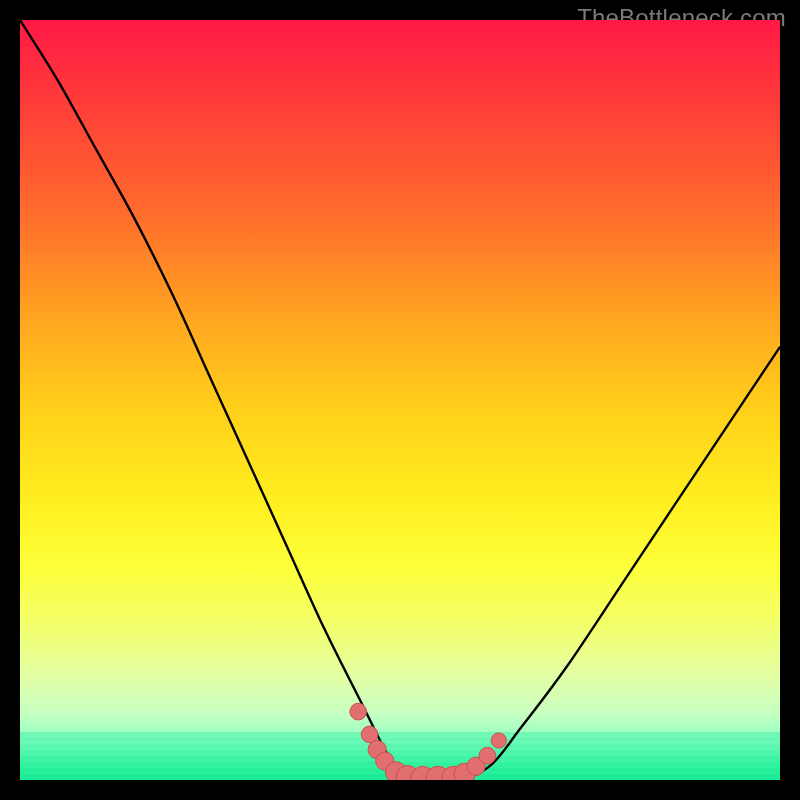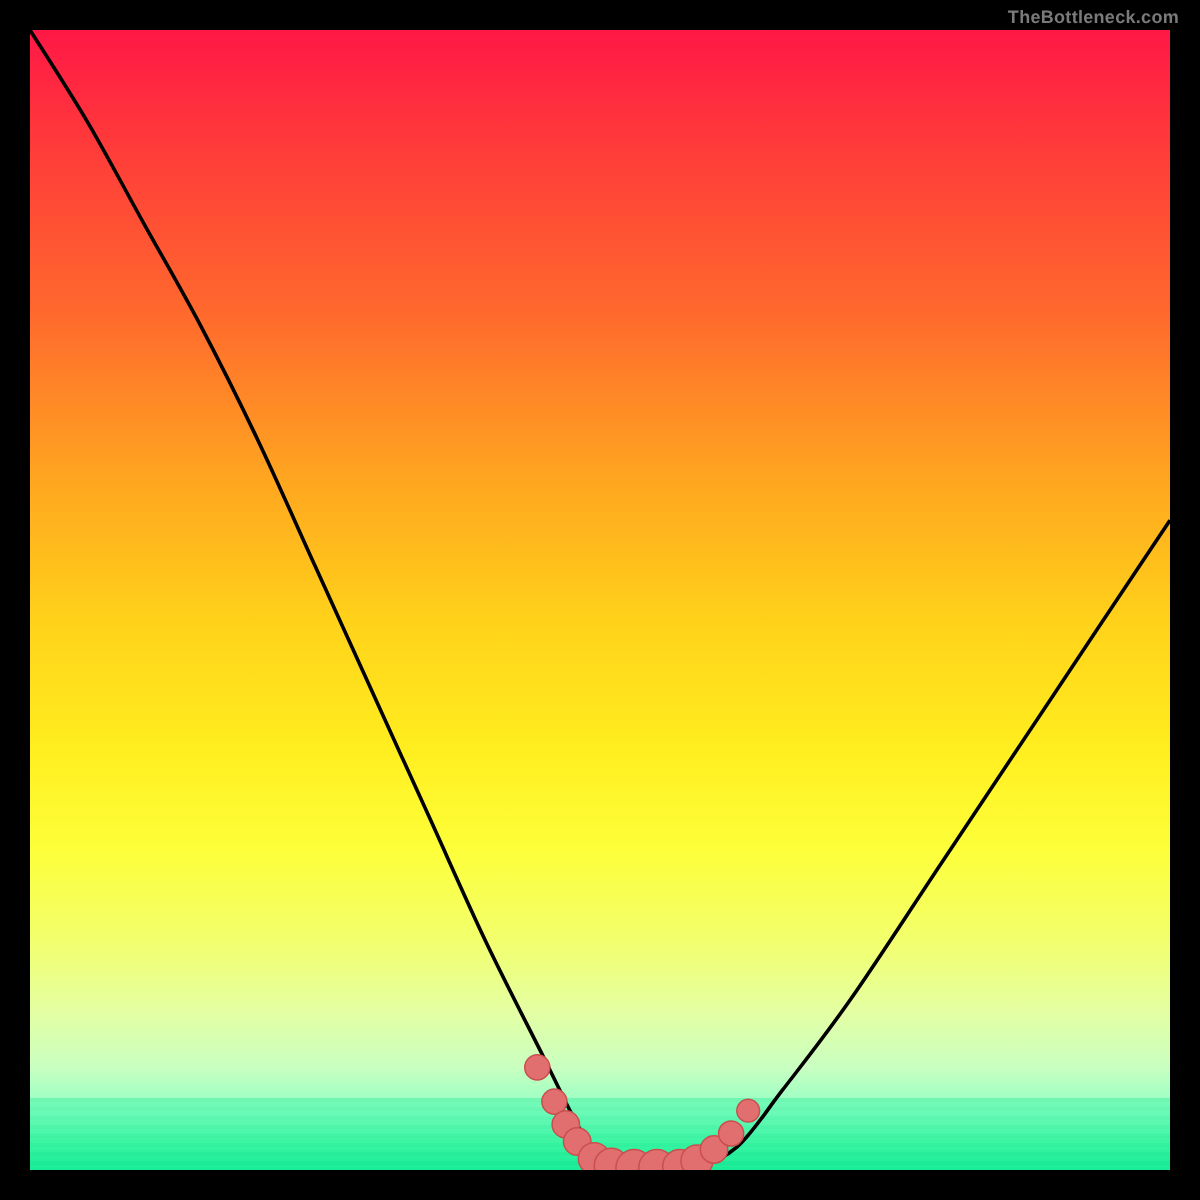--- a/index.html
+++ b/index.html
@@ -62,22 +62,22 @@
     top: 0;
     width: 760px;
     height: 760px;
     pointer-events: none;
   }
   .watermark {
     position: absolute;
     top: 4px;
     right: 14px;
     color: #7a7a7a;
-    font-size: 12px;
-    font-weight: 700;
+    font-size: 24px;
+    font-weight: 400;
     letter-spacing: 0.2px;
     user-select: none;
   }
 </style>
 </head>
 <body>
 
 <div class="stage">
   <div class="watermark">TheBottleneck.com</div>
 

